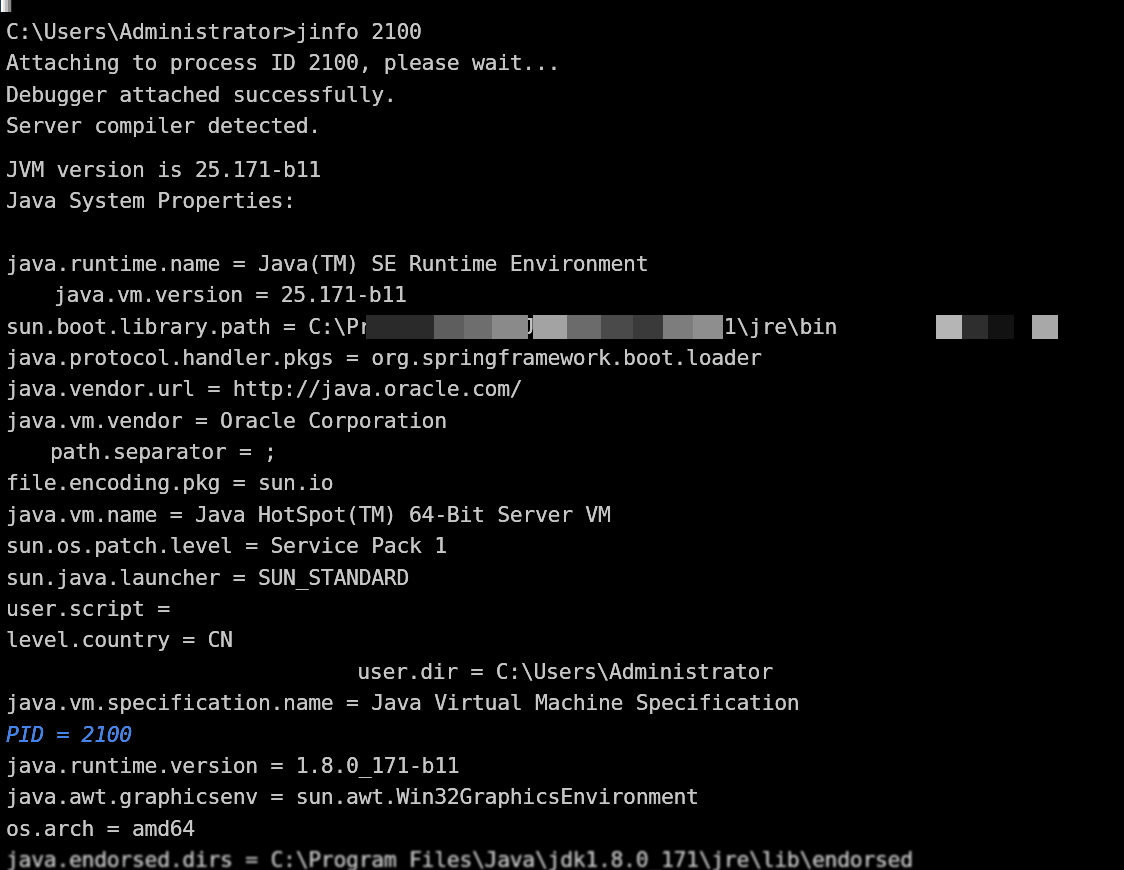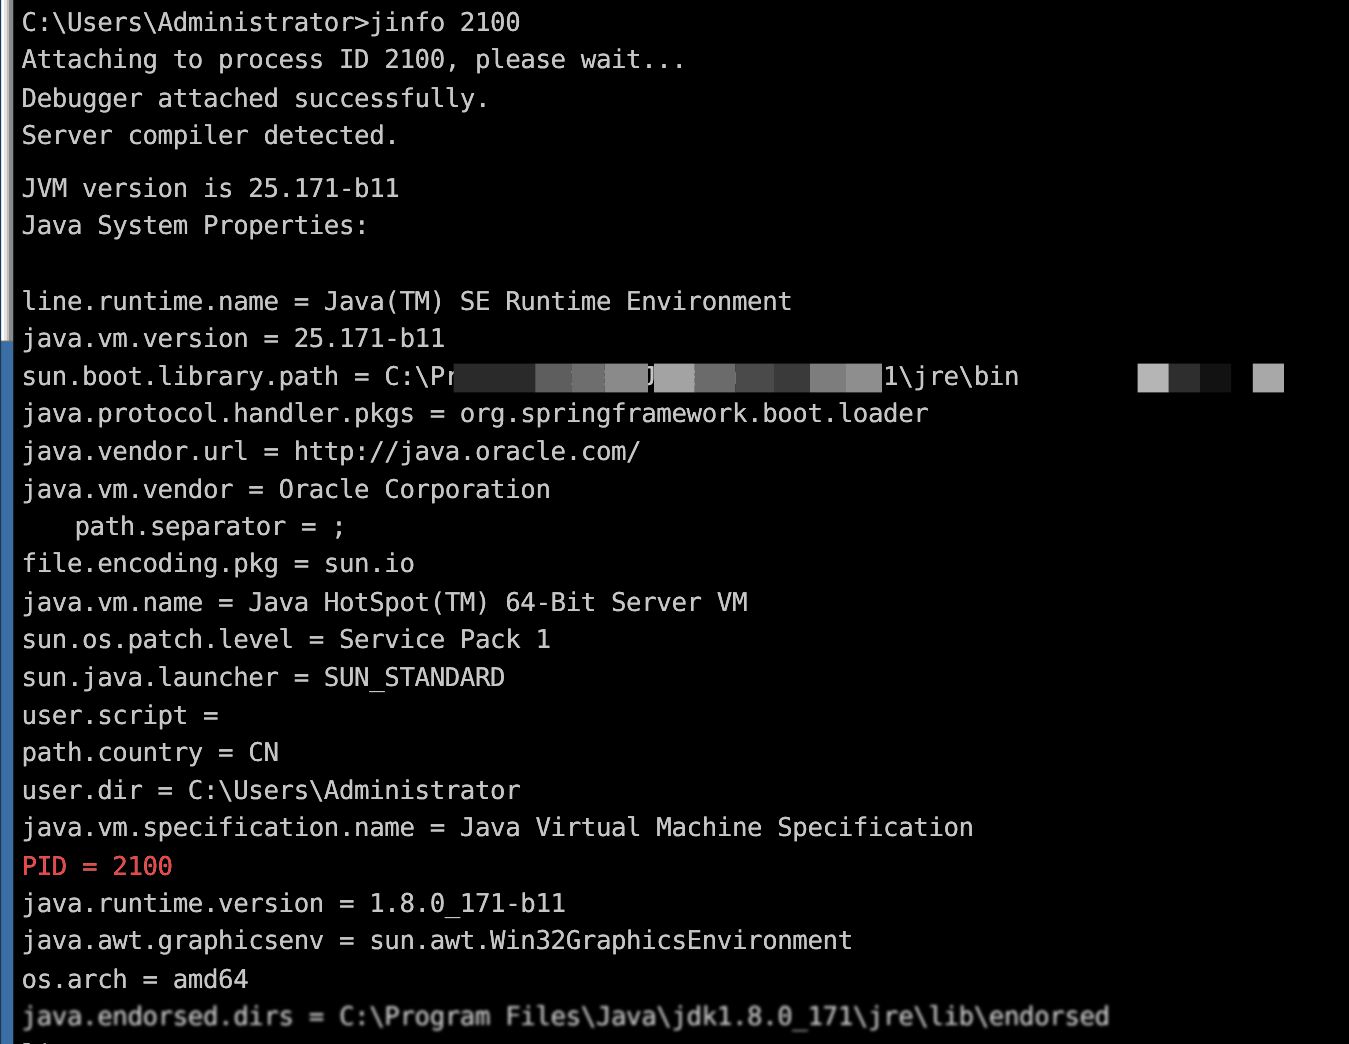--- a/index.html
+++ b/index.html
@@ -15,21 +15,21 @@
     font-family: "DejaVu Sans Mono", "Liberation Mono", monospace;
   }
 
   
   #console-window {
     position: relative;
     width: 1124px;
     height: 870px;
     background: #000000;
     display: flex;
-    flex-direction: row;
+    flex-direction: column;
   }
 
   
   #scrollbar {
     position: relative;
     flex: 0 0 12px;
     width: 12px;
     height: 870px;
     background: #000000;
   }
@@ -120,36 +120,36 @@
 
   <div id="console-text">
 
   <div class="console-line" style="color: rgb(198, 198, 198);">C:\Users\Administrator&gt;jinfo 2100</div>
       <div class="console-line" style="color: rgb(198, 198, 198);">Attaching to process ID 2100, please wait...</div>
       <div class="console-line" style="color: rgb(198, 198, 198);">Debugger attached successfully.</div>
       <div class="console-line" style="color: rgb(198, 198, 198);">Server compiler detected.</div>
       <div class="console-line" style="color: rgb(198, 198, 198); margin-top: 12px;">JVM version is 25.171-b11</div>
       <div class="console-line" style="color: rgb(198, 198, 198);">Java System Properties:</div>
       <div class="console-line blank" style="color: rgb(198, 198, 198);">&nbsp;</div>
-      <div class="console-line" style="color: rgb(198, 198, 198);">line.runtime.name = Java(TM) SE Runtime Environment</div>
-      <div class="console-line" style="color: rgb(198, 198, 198);">java.vm.version = 25.171-b11</div>
+      <div class="console-line" style="color: rgb(198, 198, 198);">java.runtime.name = Java(TM) SE Runtime Environment</div>
+      <div class="console-line" style="color: rgb(198, 198, 198); margin-left: 48px;">java.vm.version = 25.171-b11</div>
       <div class="console-line" style="color: rgb(198, 198, 198);">sun.boot.library.path = C:\Program Files\Java\jdk1.8.0_171\jre\bin<div class="redact-layer"><div class="mosaic-block" style="left: 360px; width: 68px; background: rgb(42, 42, 42);"></div><div class="mosaic-block" style="left: 428px; width: 30px; background: rgb(94, 94, 94);"></div><div class="mosaic-block" style="left: 458px; width: 28px; background: rgb(110, 110, 110);"></div><div class="mosaic-block" style="left: 486px; width: 36px; background: rgb(138, 138, 138);"></div><div class="mosaic-block" style="left: 527px; width: 34px; background: rgb(163, 163, 163);"></div><div class="mosaic-block" style="left: 561px; width: 34px; background: rgb(107, 107, 107);"></div><div class="mosaic-block" style="left: 595px; width: 32px; background: rgb(74, 74, 74);"></div><div class="mosaic-block" style="left: 627px; width: 30px; background: rgb(58, 58, 58);"></div><div class="mosaic-block" style="left: 657px; width: 30px; background: rgb(125, 125, 125);"></div><div class="mosaic-block" style="left: 687px; width: 30px; background: rgb(142, 142, 142);"></div><div class="mosaic-block" style="left: 930px; width: 26px; background: rgb(181, 181, 181);"></div><div class="mosaic-block" style="left: 956px; width: 26px; background: rgb(46, 46, 46);"></div><div class="mosaic-block" style="left: 982px; width: 26px; background: rgb(18, 18, 18);"></div><div class="mosaic-block" style="left: 1026px; width: 26px; background: rgb(168, 168, 168);"></div></div></div>
       <div class="console-line" style="color: rgb(198, 198, 198);">java.protocol.handler.pkgs = org.springframework.boot.loader</div>
       <div class="console-line" style="color: rgb(198, 198, 198);">java.vendor.url = http://java.oracle.com/</div>
       <div class="console-line" style="color: rgb(198, 198, 198);">java.vm.vendor = Oracle Corporation</div>
       <div class="console-line" style="color: rgb(198, 198, 198); margin-left: 44px;">path.separator = ;</div>
       <div class="console-line" style="color: rgb(198, 198, 198);">file.encoding.pkg = sun.io</div>
       <div class="console-line" style="color: rgb(198, 198, 198);">java.vm.name = Java HotSpot(TM) 64-Bit Server VM</div>
       <div class="console-line" style="color: rgb(198, 198, 198);">sun.os.patch.level = Service Pack 1</div>
       <div class="console-line" style="color: rgb(198, 198, 198);">sun.java.launcher = SUN_STANDARD</div>
       <div class="console-line" style="color: rgb(198, 198, 198);">user.script =</div>
-      <div class="console-line" style="color: rgb(198, 198, 198);">path.country = CN</div>
-      <div class="console-line" style="color: rgb(198, 198, 198);">user.dir = C:\Users\Administrator</div>
+      <div class="console-line" style="color: rgb(198, 198, 198);">level.country = CN</div>
+      <div class="console-line" style="color: rgb(198, 198, 198); text-align: center;">user.dir = C:\Users\Administrator</div>
       <div class="console-line" style="color: rgb(198, 198, 198);">java.vm.specification.name = Java Virtual Machine Specification</div>
-      <div class="console-line" style="color: #ef4444;">PID = 2100</div>
+      <div class="console-line" style="color: #3b82f6; font-style: italic;">PID = 2100</div>
       <div class="console-line" style="color: rgb(198, 198, 198);">java.runtime.version = 1.8.0_171-b11</div>
       <div class="console-line" style="color: rgb(198, 198, 198);">java.awt.graphicsenv = sun.awt.Win32GraphicsEnvironment</div>
       <div class="console-line" style="color: rgb(198, 198, 198);">os.arch = amd64</div>
       <div class="console-line line-blurred" style="color: rgb(198, 198, 198); filter: blur(1.2px);">java.endorsed.dirs = C:\Program Files\Java\jdk1.8.0_171\jre\lib\endorsed</div>
       <div class="console-line" style="color: rgb(198, 198, 198);">line.separator =</div>
     </div>
 
 </div>
 
 </body></html>

